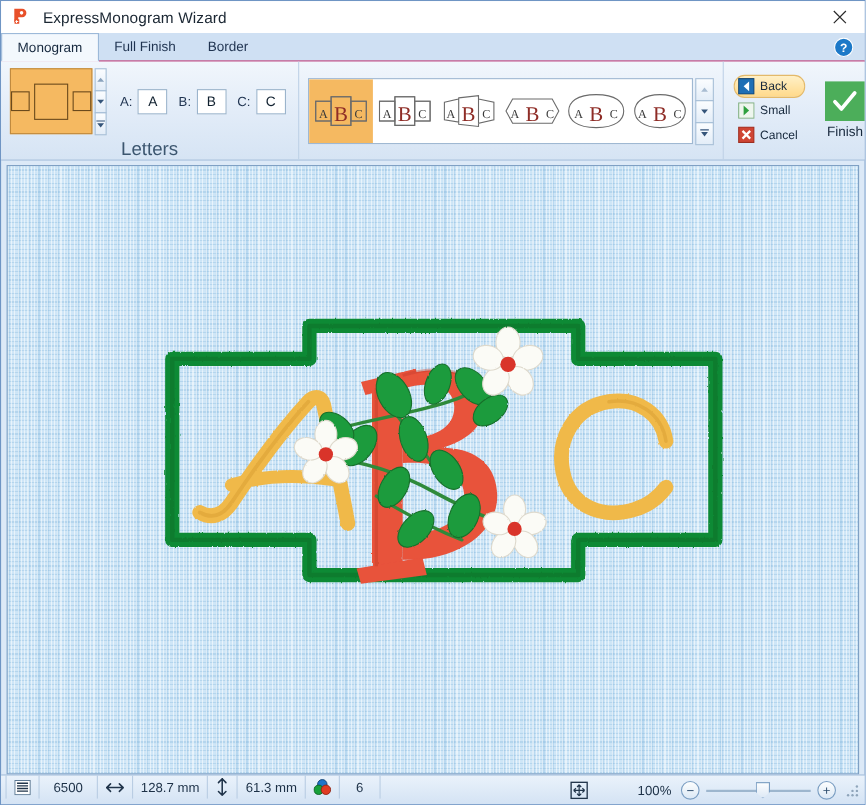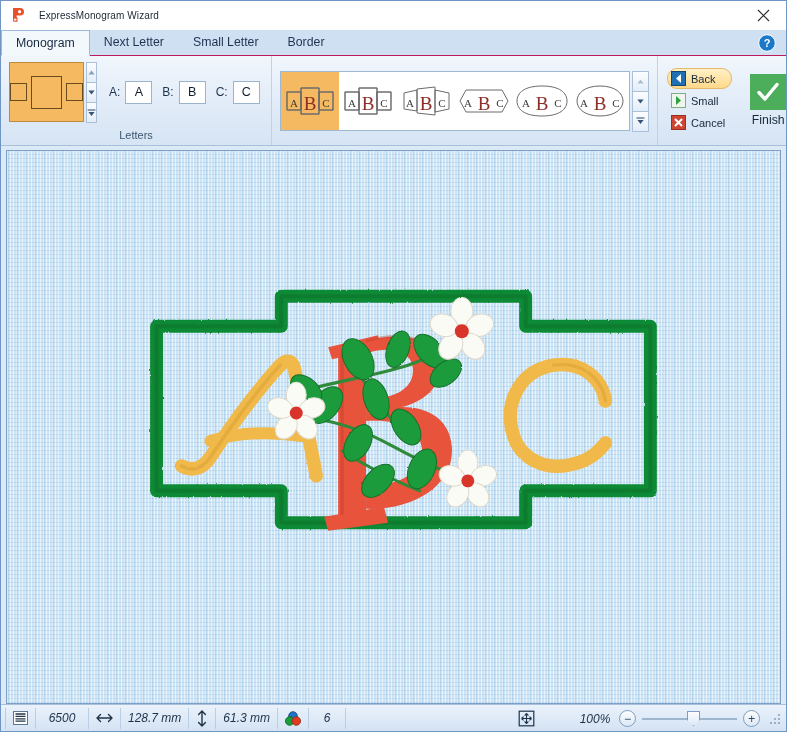--- a/index.html
+++ b/index.html
@@ -23,21 +23,21 @@
     background:#ffffff;
     display:flex; align-items:center;
     position:relative;
   }
   .app-icon {
     width:28px; height:29px;
     display:flex; align-items:center; justify-content:center;
     margin-left:4px;
   }
   .title-text {
-    font-size:10px; color:#1b2733;
+    font-size:14px; color:#1b2733;
     margin-left:6px; letter-spacing:0.1px;
   }
   .close-btn {
     position:absolute; right:0; top:0;
     width:45px; height:29px;
     display:flex; align-items:center; justify-content:center;
     cursor:pointer;
   }
   .close-btn svg { display:block; }
 
@@ -83,21 +83,21 @@
     position:relative;
     border-right:1px solid #bfd2e7;
   }
   .rgroup-body {
     flex:1;
     display:flex; align-items:center;
     padding:0 8px;
   }
   .rgroup-label {
     height:17px;
-    font-size:11px; color:#3c566f;
+    font-size:17px; color:#3c566f;
     text-align:center;
     line-height:15px;
   }
 
   
   .letters-group { width:271px; }
   .layout-preview {
     width:108px; height:60px;
     background:#f5b961;
     border:1px solid #c08a3e;
@@ -202,23 +202,23 @@
       repeating-linear-gradient(0deg, rgba(120,175,215,.30) 0 1px, rgba(255,255,255,0) 1px 4px),
       repeating-linear-gradient(90deg, rgba(142,190,226,.35) 0 2px, rgba(255,255,255,0) 2px 9px);
   }
   .design-svg { position:absolute; left:0; top:0; width:100%; height:100%; }
 
   
   .statusbar {
     height:27px; flex:0 0 27px;
     background:linear-gradient(180deg,#eaf2fb,#d4e3f4);
     border-top:1px solid #a8c0dc;
-    display:flex; align-items:center;
+    display:flex; align-items:flex-start;
     position:relative;
-    font-size:12px; color:#1d3147;font-style:italic;
+    font-size:12px; color:#1d3147;
   }
   .sb-cell {
     height:21px;
     display:flex; align-items:center; justify-content:center;
     padding:0 7px;
     border-right:1px solid #b9cde3;
     gap:5px;
   }
   .sb-first { border-left:1px solid #b9cde3; margin-left:4px; }
   .sb-val { min-width:38px; text-align:center; }
@@ -274,24 +274,21 @@
         <path d="M1 1 L12 12 M12 1 L1 12" stroke="#2b2b2b" stroke-width="1.1" fill="none"></path>
       </svg>
     </div>
   </div>
 
   <div class="tabstrip">
     <div class="tab active">
       <span>Monogram</span>
     </div>
     <div class="tab">
-      <span>Next Letter</span>
-    </div>
-    <div class="tab">
-      <span>Small Letter</span>
+      <span>Full Finish</span>
     </div>
     <div class="tab">
       <span>Border</span>
     </div>
     <div class="help-btn">
       <svg width="18" height="18" viewBox="0 0 18 18">
         <circle cx="9" cy="9" r="8.3" fill="#1c79c8"></circle>
         <circle cx="9" cy="9" r="8.3" fill="none" stroke="#ffffff" stroke-width="1"></circle>
         <text x="9" y="13.2" text-anchor="middle" font-family="Liberation Sans, sans-serif" font-size="11" font-weight="bold" fill="#ffffff">?</text>
       </svg>

